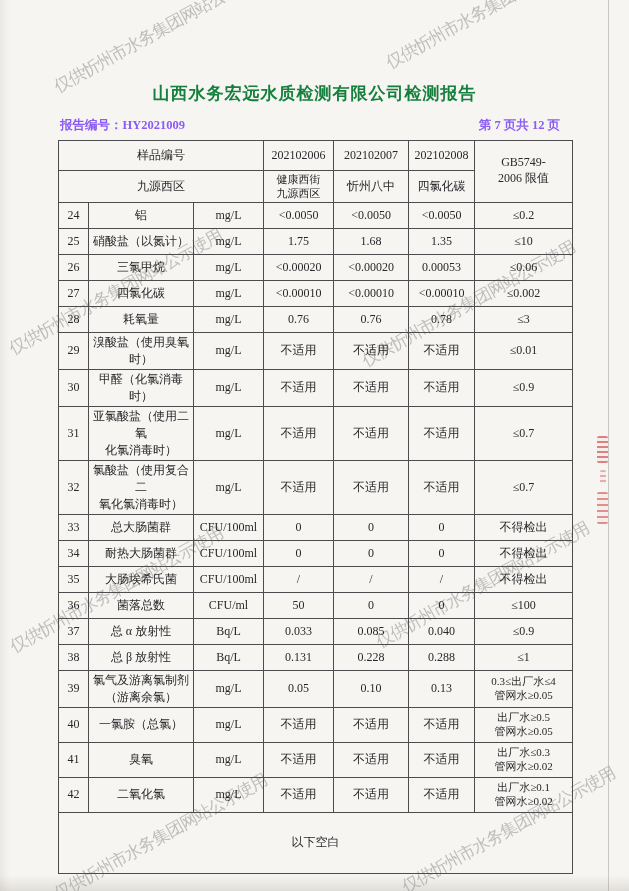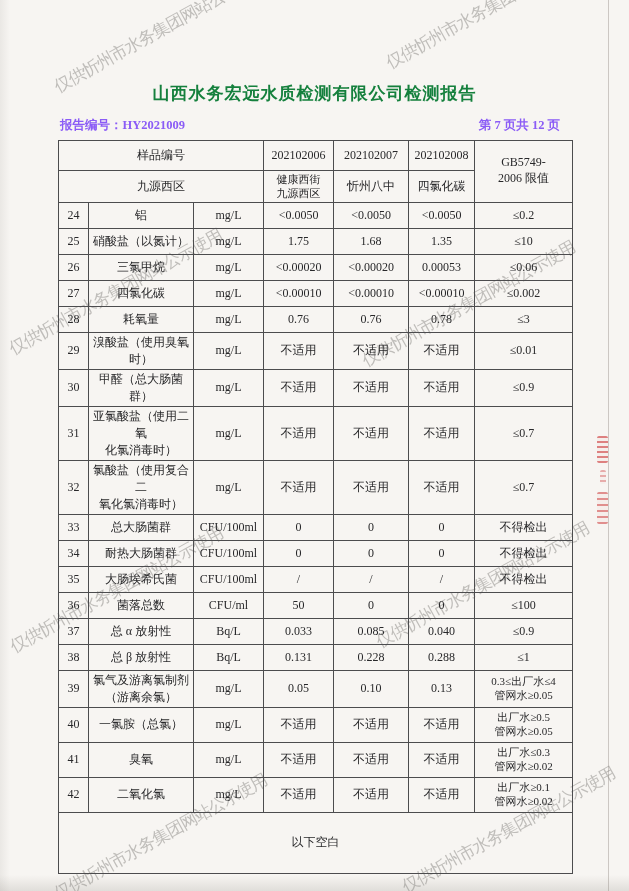--- a/index.html
+++ b/index.html
@@ -165,21 +165,21 @@
         <td>29</td>
         <td class="c-name">溴酸盐（使用臭氧时）</td>
         <td>mg/L</td>
         <td>不适用</td>
         <td>不适用</td>
         <td>不适用</td>
         <td>≤0.01</td>
       </tr>
       <tr class="r-sm">
         <td>30</td>
-        <td class="c-name">甲醛（总大肠菌群）</td>
+        <td class="c-name">甲醛（化氯消毒时）</td>
         <td>mg/L</td>
         <td>不适用</td>
         <td>不适用</td>
         <td>不适用</td>
         <td>≤0.9</td>
       </tr>
       <tr class="r-md">
         <td>31</td>
         <td class="c-name">亚氯酸盐（使用二氧
 化氯消毒时）</td>

